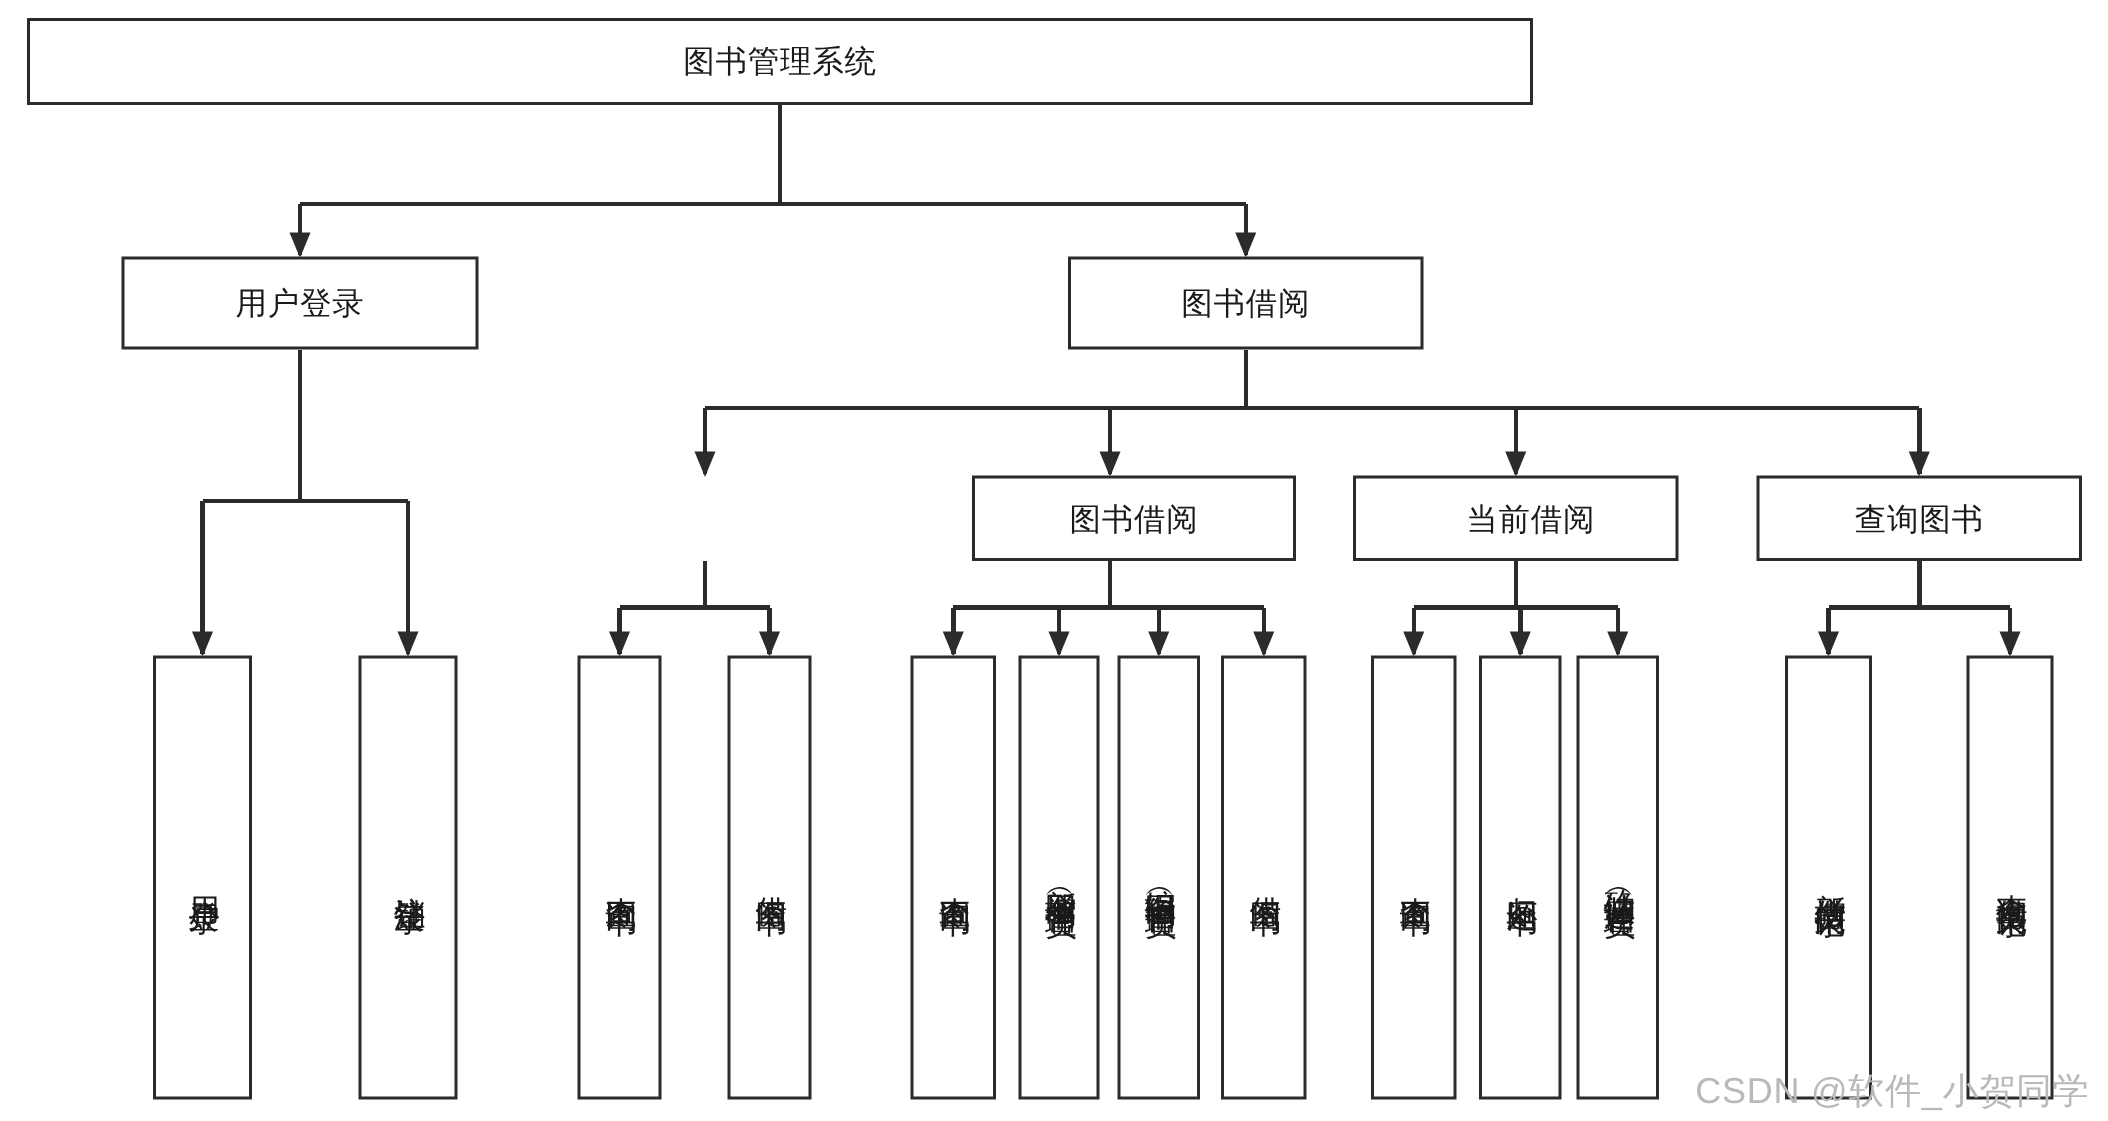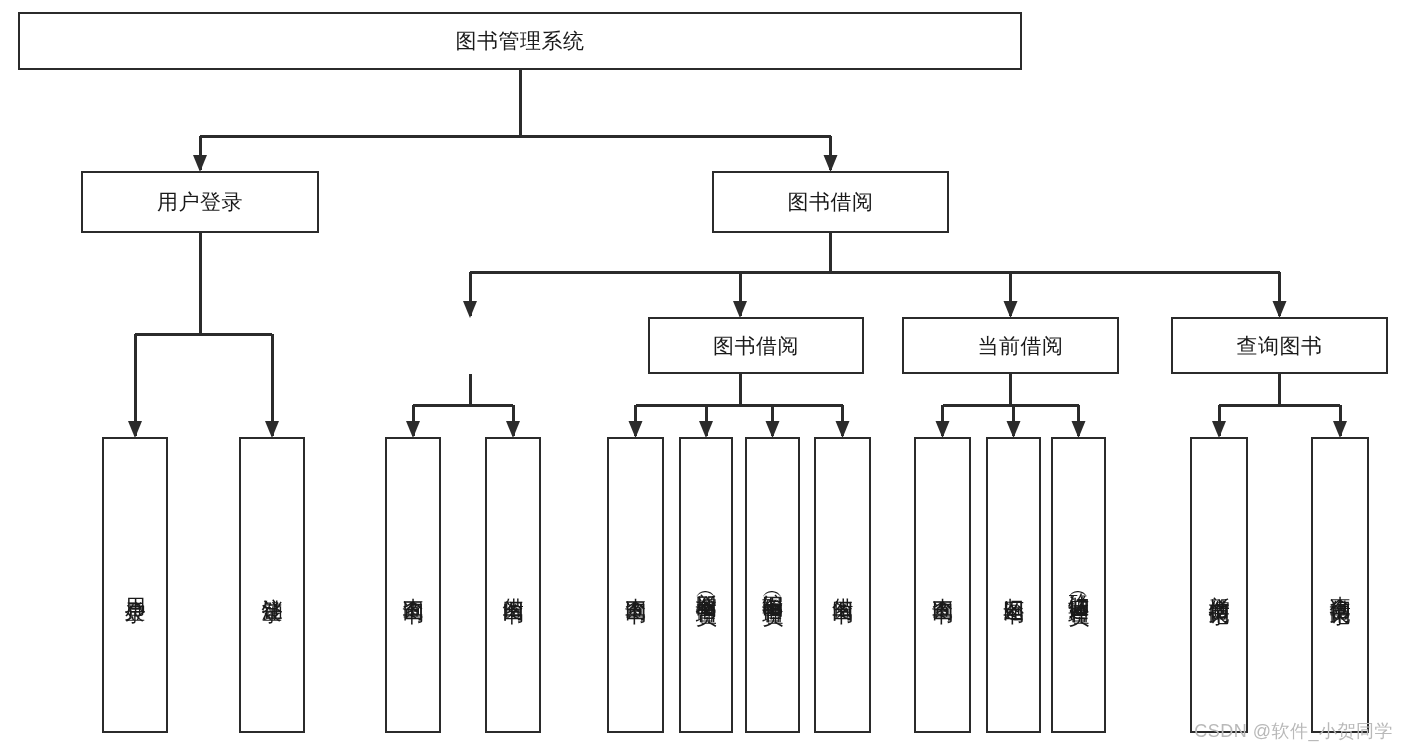--- a/index.html
+++ b/index.html
@@ -49,21 +49,21 @@
   .node.vert .vtxt {
     writing-mode: vertical-rl;
     text-orientation: upright;
     display: block;
     text-align: center;
   }
   .watermark {
     position: absolute;
     right: 12px;
     bottom: 4px;
-    font-size: 18px;
+    font-size: 24px;
     color: #b9b9b9;
     font-family: "Liberation Sans", "DejaVu Sans", sans-serif;
     white-space: nowrap;
     letter-spacing: 0.5px;
   }
 </style>
 </head>
 <body>
 
 <div id="canvas">

